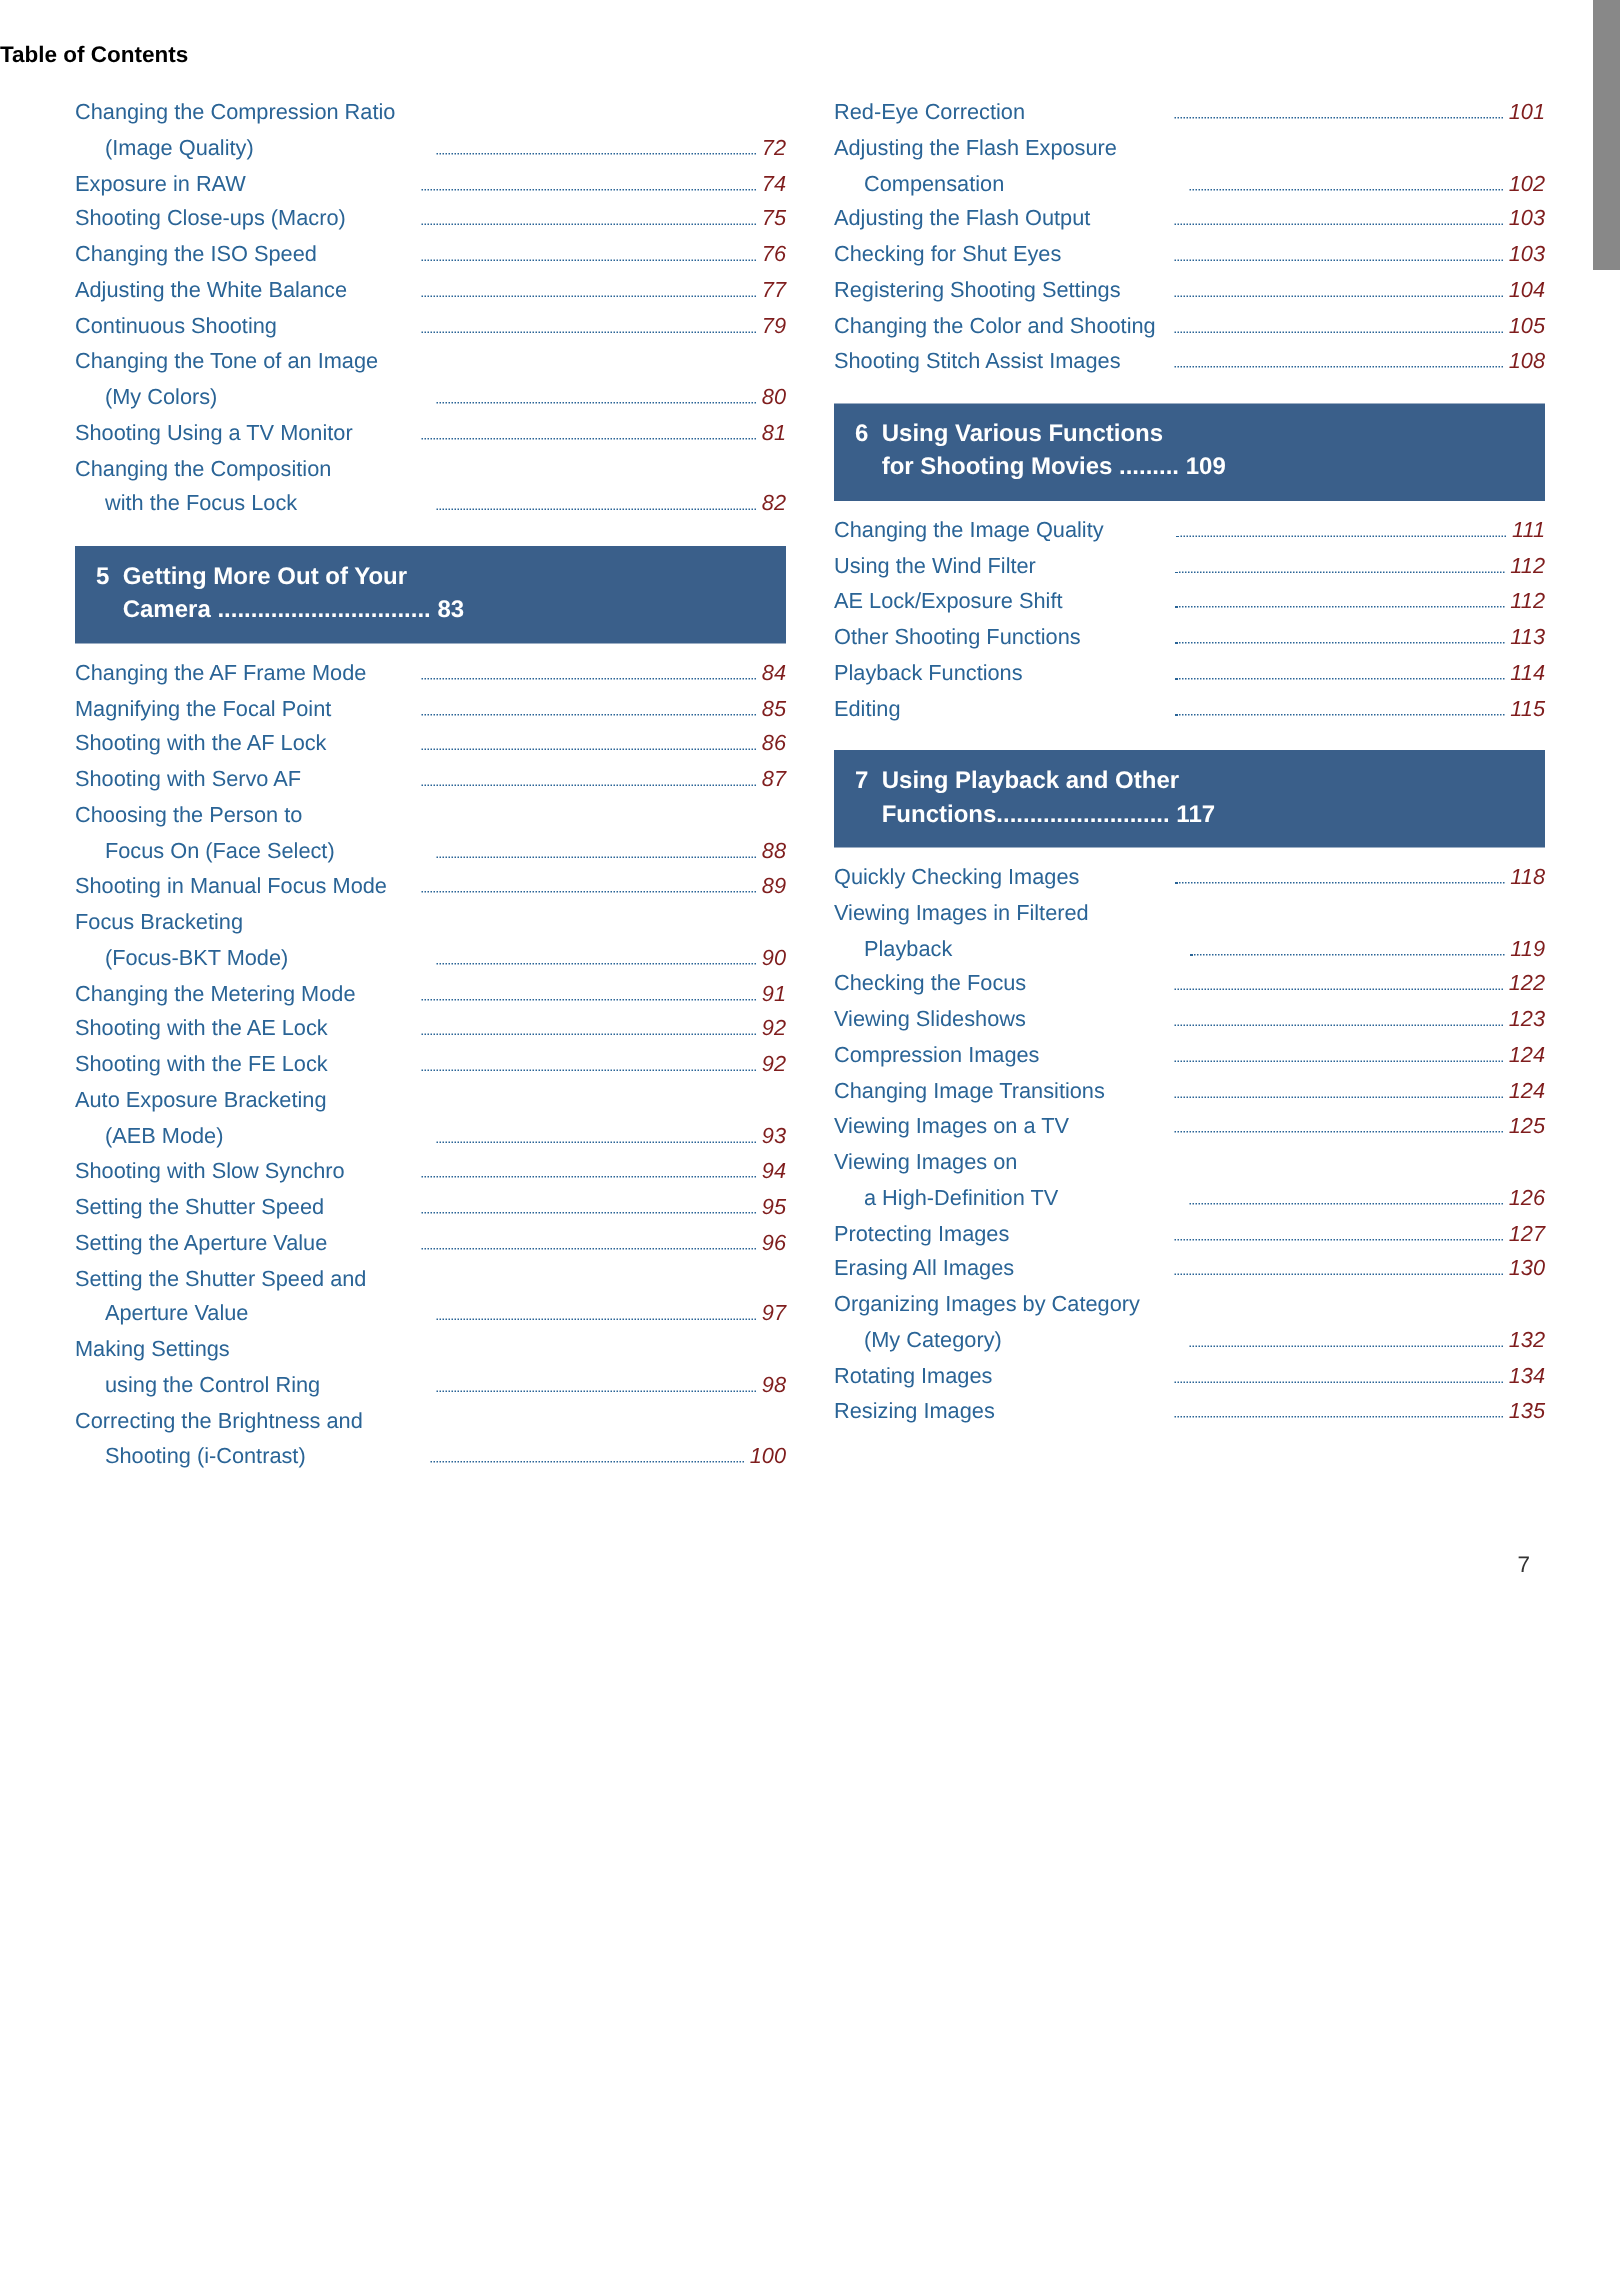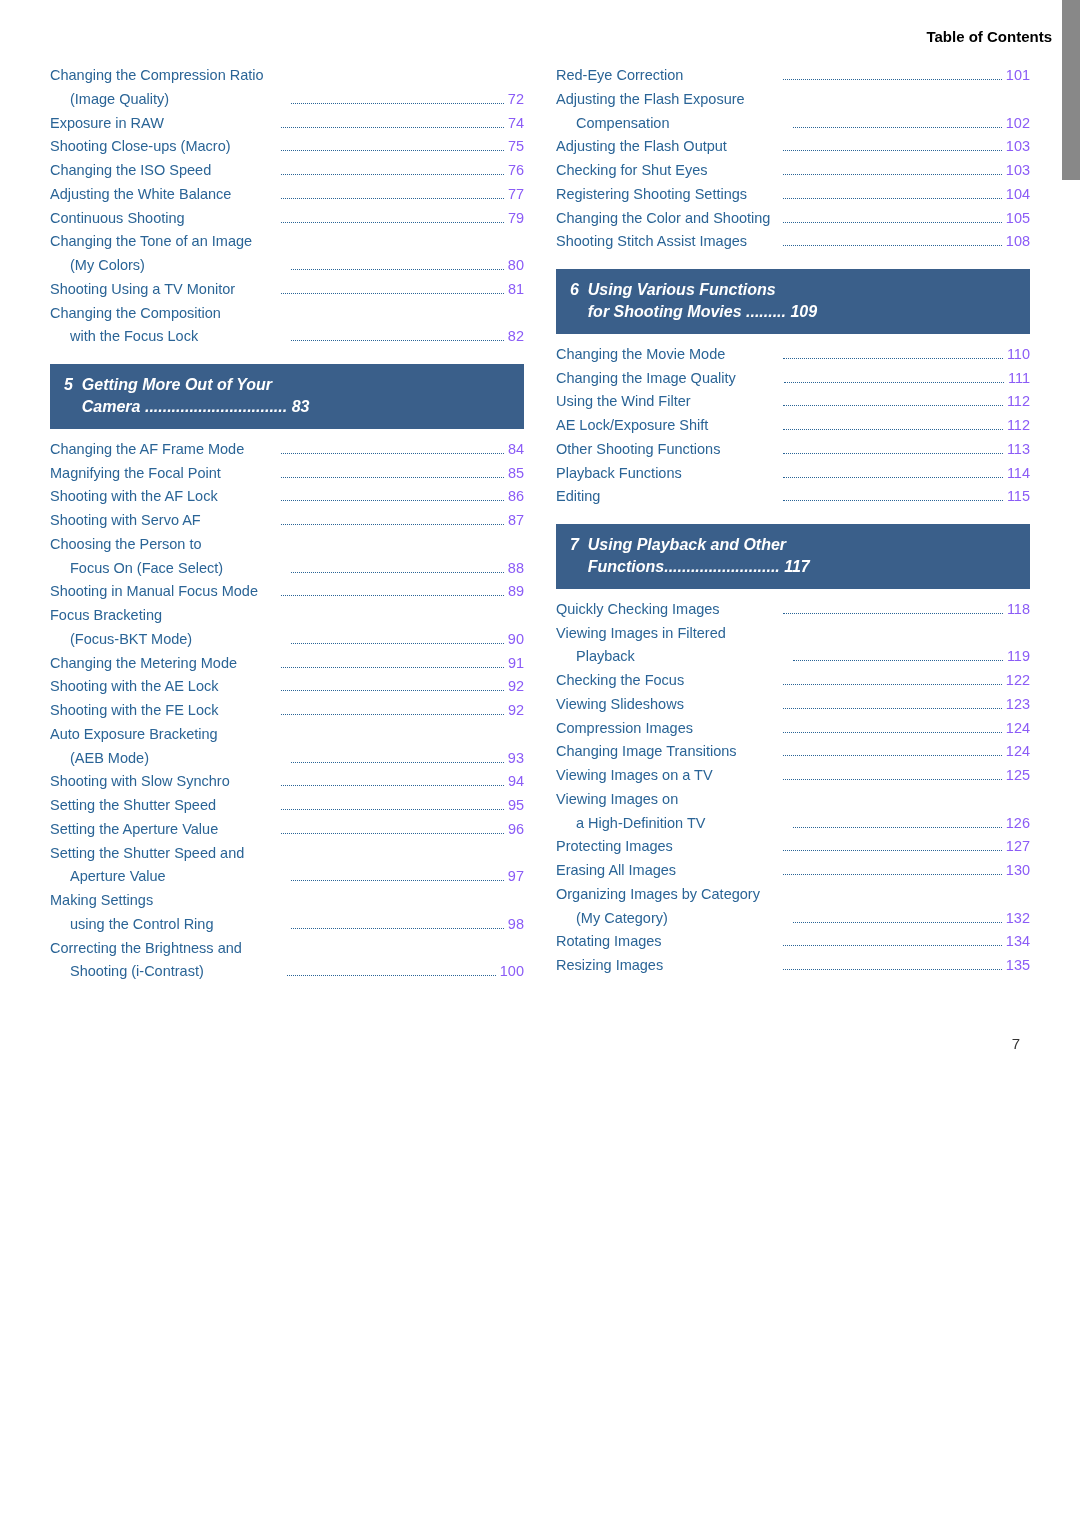--- a/index.html
+++ b/index.html
@@ -7,22 +7,22 @@
       width: 1080px;
       min-height: 1521px;
       background: #fff;
       font-family: Arial, sans-serif;
       font-size: 15px;
       color: #333;
       position: relative;
     }
 
     .page-header {
-      text-align: right;
-      padding: 28px 28px 10px 0;
+      text-align: left;
+      padding: 28px 62px 10px 0;
       font-weight: bold;
       font-size: 15px;
       color: #000;
     }
 
     .tab-marker {
       position: absolute;
       right: 0;
       top: 0;
       width: 18px;
@@ -50,37 +50,37 @@
       align-items: baseline;
     }
 
     .toc-entry .title {
       flex: 1;
       padding-right: 4px;
     }
 
     .toc-entry .page-num {
       white-space: nowrap;
-      color: #8b5cf6;
+      color: #7f1d1d;
+      font-style: italic;
     }
 
     .toc-entry-indented {
       padding-left: 20px;
       justify-content: flex-end;
     }
 
     .section-header {
       background: #3a5f8a;
       color: #fff;
       font-weight: bold;
       font-size: 16px;
       padding: 10px 14px;
       margin: 16px 0 10px 0;
       line-height: 1.4;
-      font-style: italic;
     }
 
     .page-footer {
       text-align: right;
       padding: 20px 60px;
       font-size: 15px;
       color: #333;
     }
 
     .dotted-line {
@@ -306,25 +306,20 @@
       <span class="title">Shooting Stitch Assist Images</span>
       <span class="dotted-line"></span>
       <span class="page-num">108</span>
     </div>
 
     <div class="section-header">
       <span>6 &nbsp;</span><span>Using Various Functions<br>&nbsp;&nbsp;&nbsp;&nbsp;for Shooting Movies ......... 109</span>
     </div>
 
     <div class="toc-entry">
-      <span class="title">Changing the Movie Mode </span>
-      <span class="dotted-line"></span>
-      <span class="page-num">110</span>
-    </div>
-    <div class="toc-entry">
       <span class="title">Changing the Image Quality</span>
       <span class="dotted-line"></span>
       <span class="page-num">111</span>
     </div>
     <div class="toc-entry">
       <span class="title">Using the Wind Filter </span>
       <span class="dotted-line"></span>
       <span class="page-num">112</span>
     </div>
     <div class="toc-entry">

